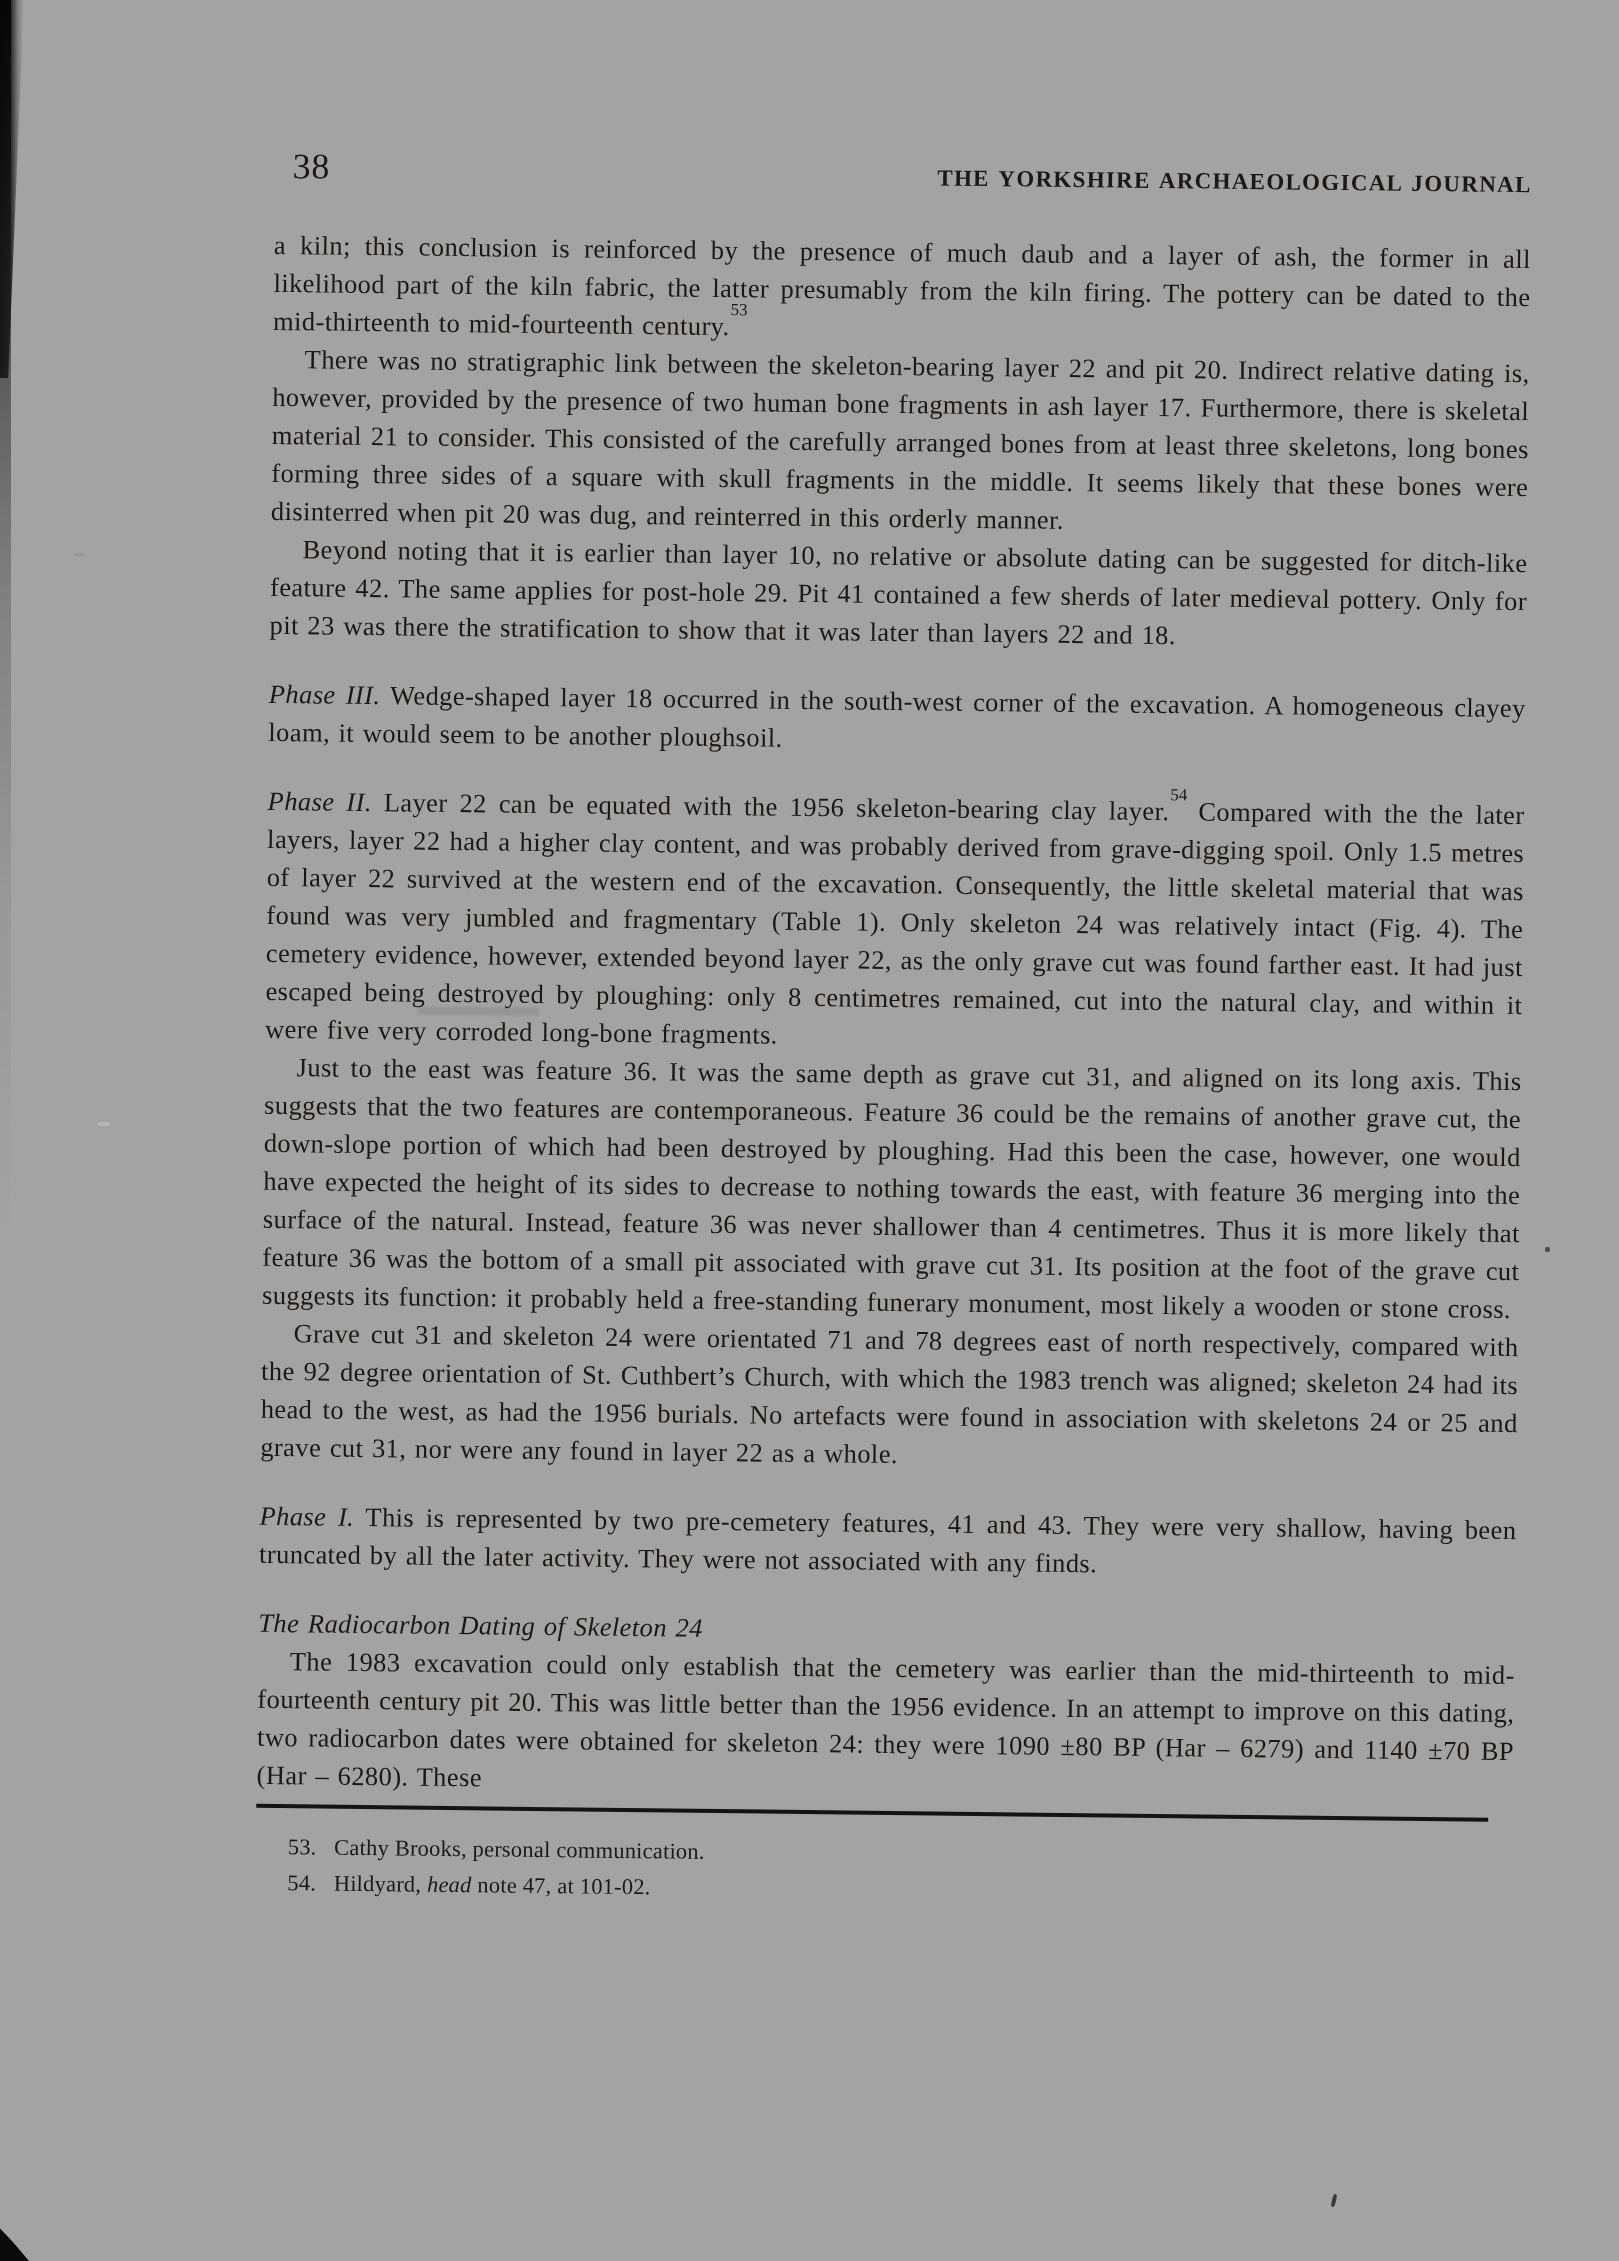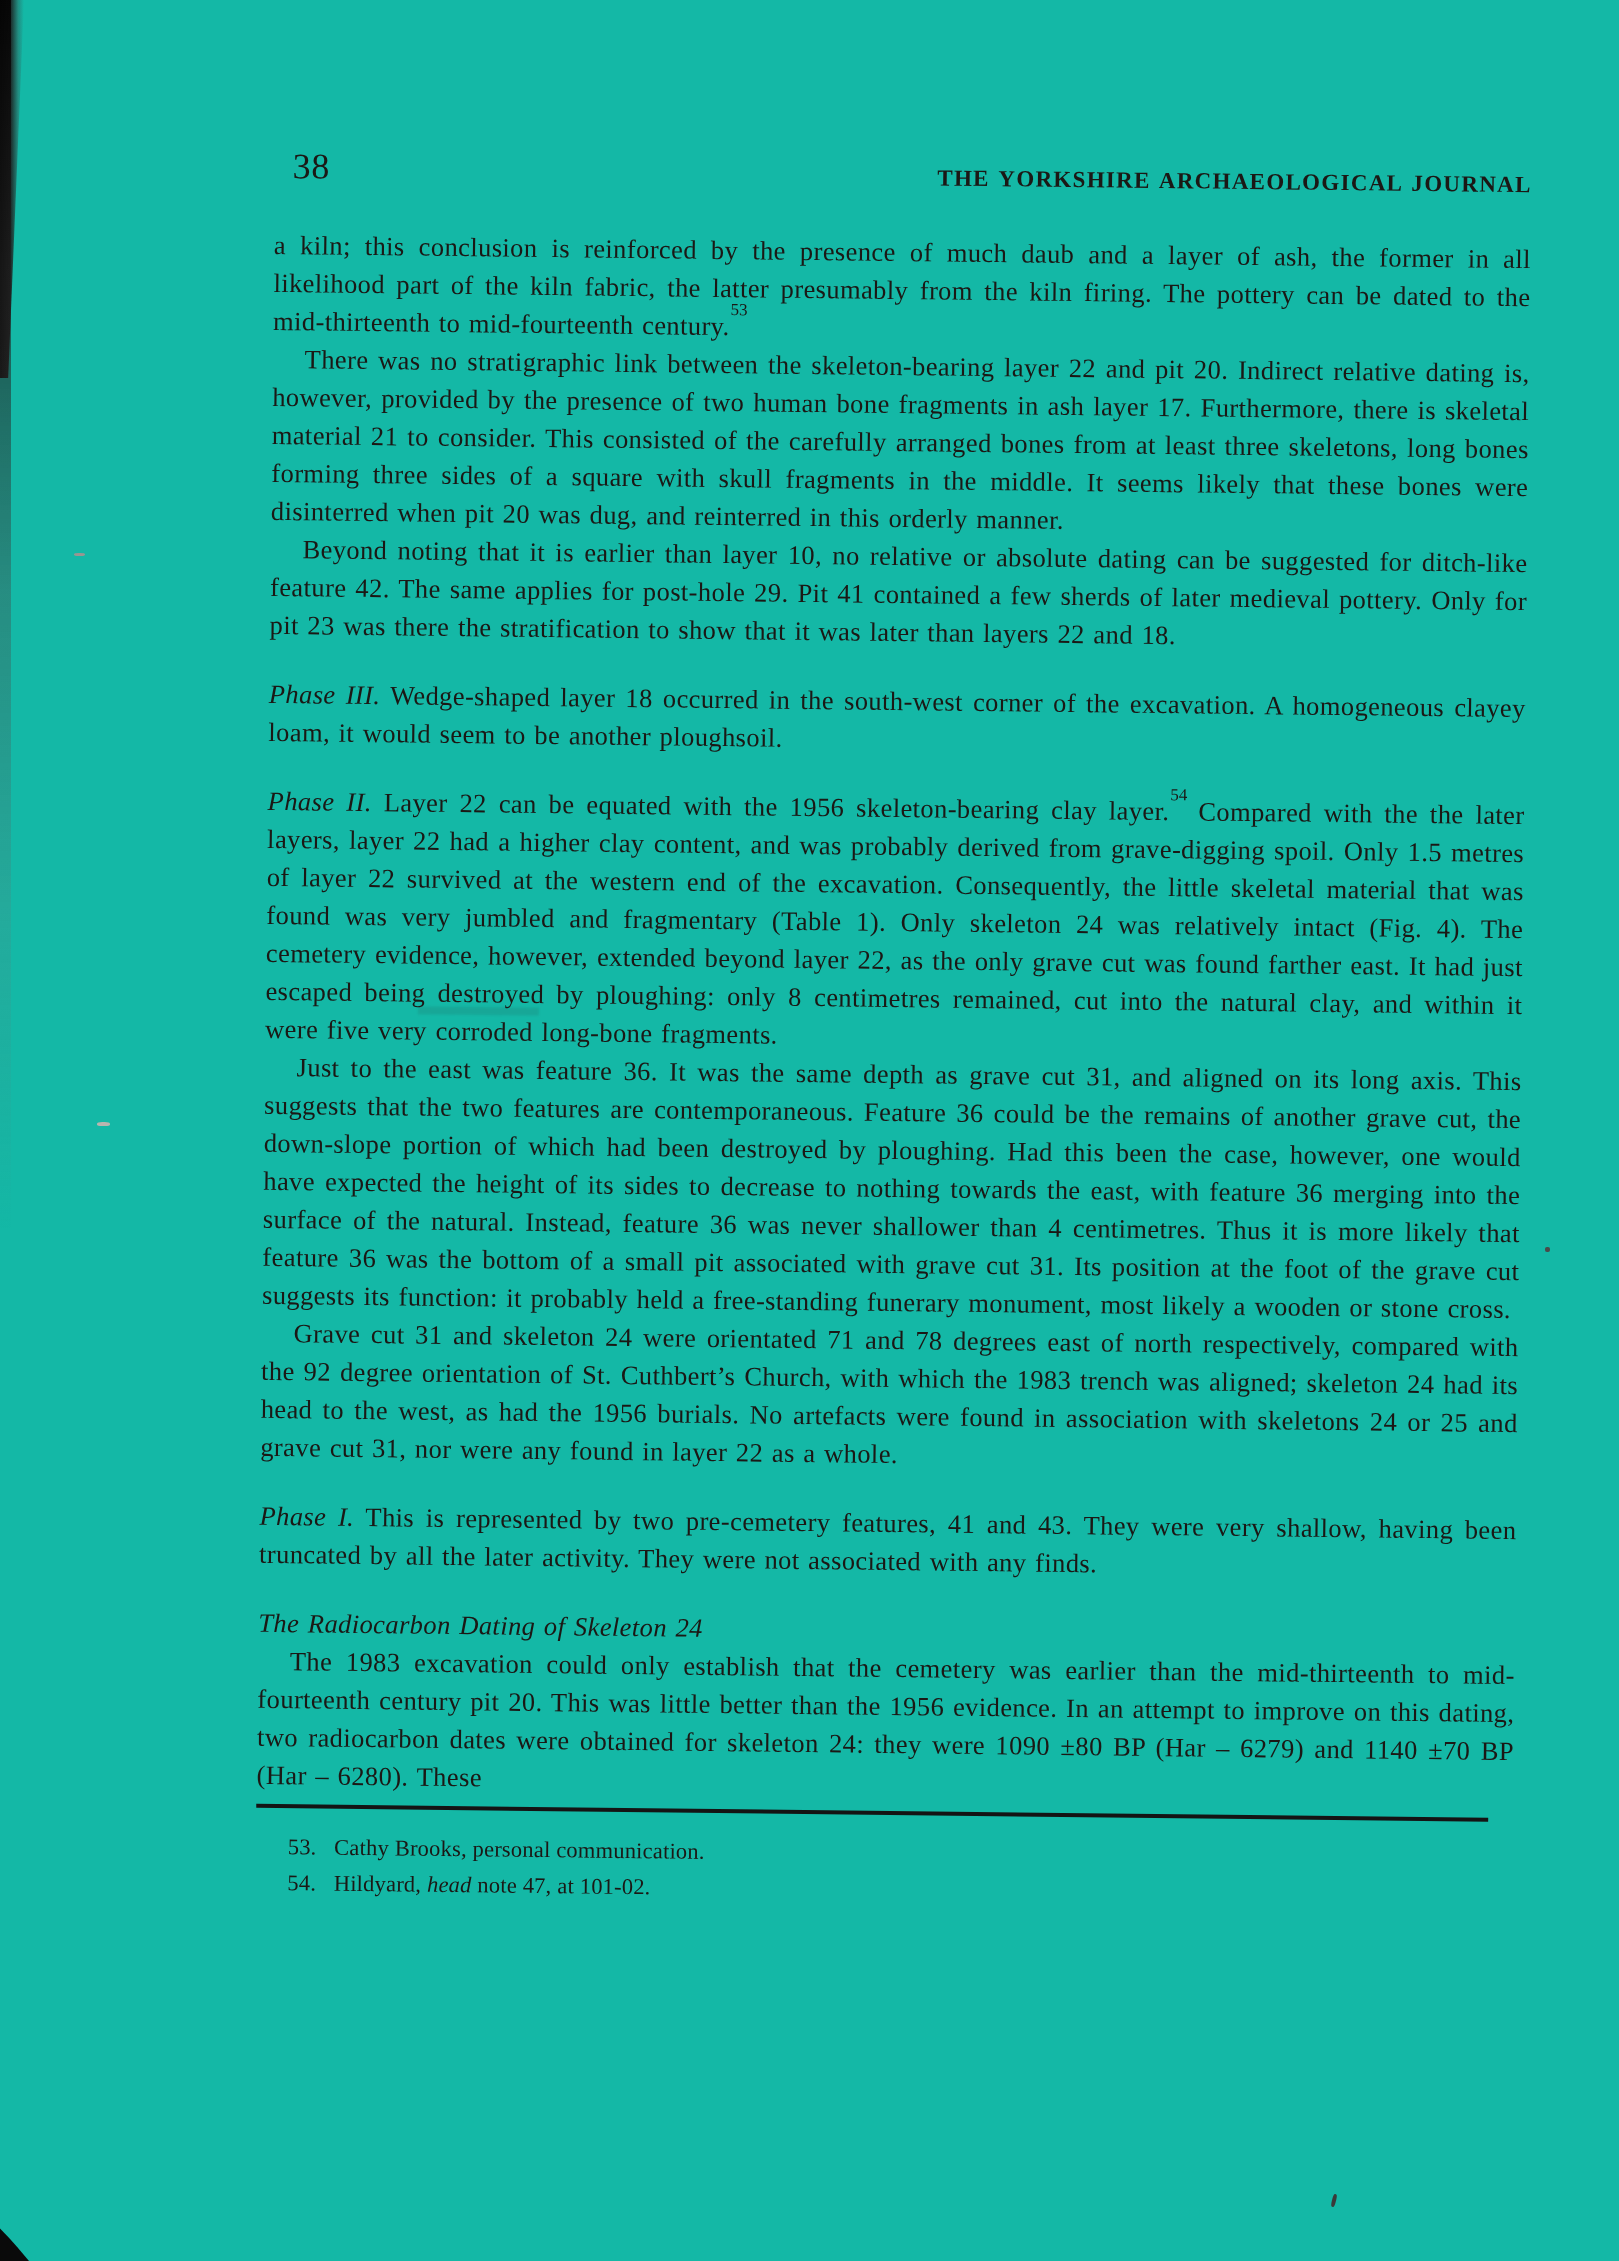--- a/index.html
+++ b/index.html
@@ -4,21 +4,21 @@
 <style>
   html, body {
     margin: 0; padding: 0;
     width: 1619px; height: 2261px;
     overflow: hidden;
     background: #f0efeb;
   }
   .page {
     position: relative;
     width: 1619px; height: 2261px;
-    background: #14b8a6;
+    background: #a3a3a3;
     font-family: "Liberation Serif", "DejaVu Serif", serif;
     color: #1b1815;
   }
   
   .spine-wedge {
     position: absolute; left: 0; top: 0;
     width: 24px; height: 378px;
     background: linear-gradient(to right, #060606 0%, #1c1c1c 40%, rgba(60,60,60,0.35) 75%, rgba(120,120,120,0) 100%);
     clip-path: polygon(0 0, 100% 0, 34% 100%, 0 100%);
     filter: blur(0.5px);

